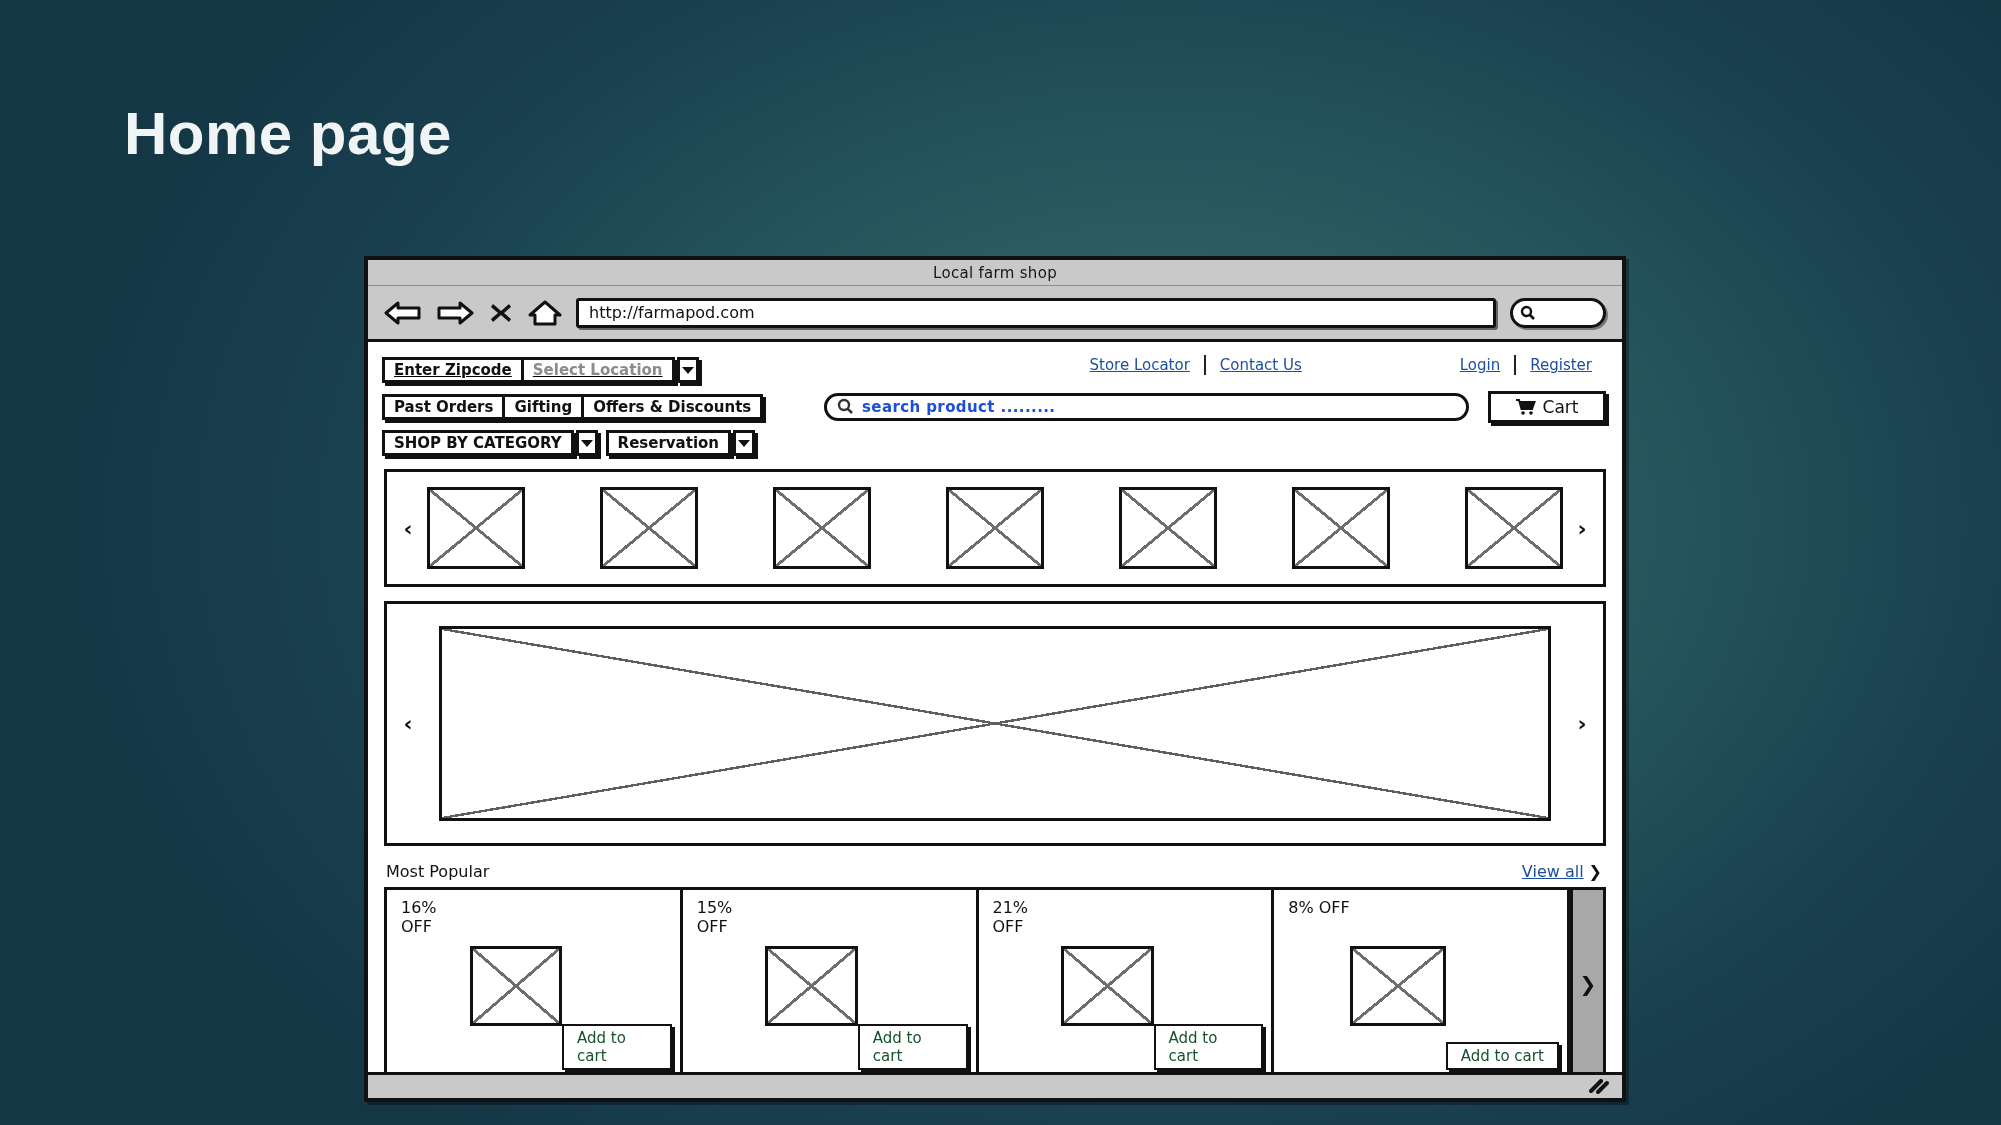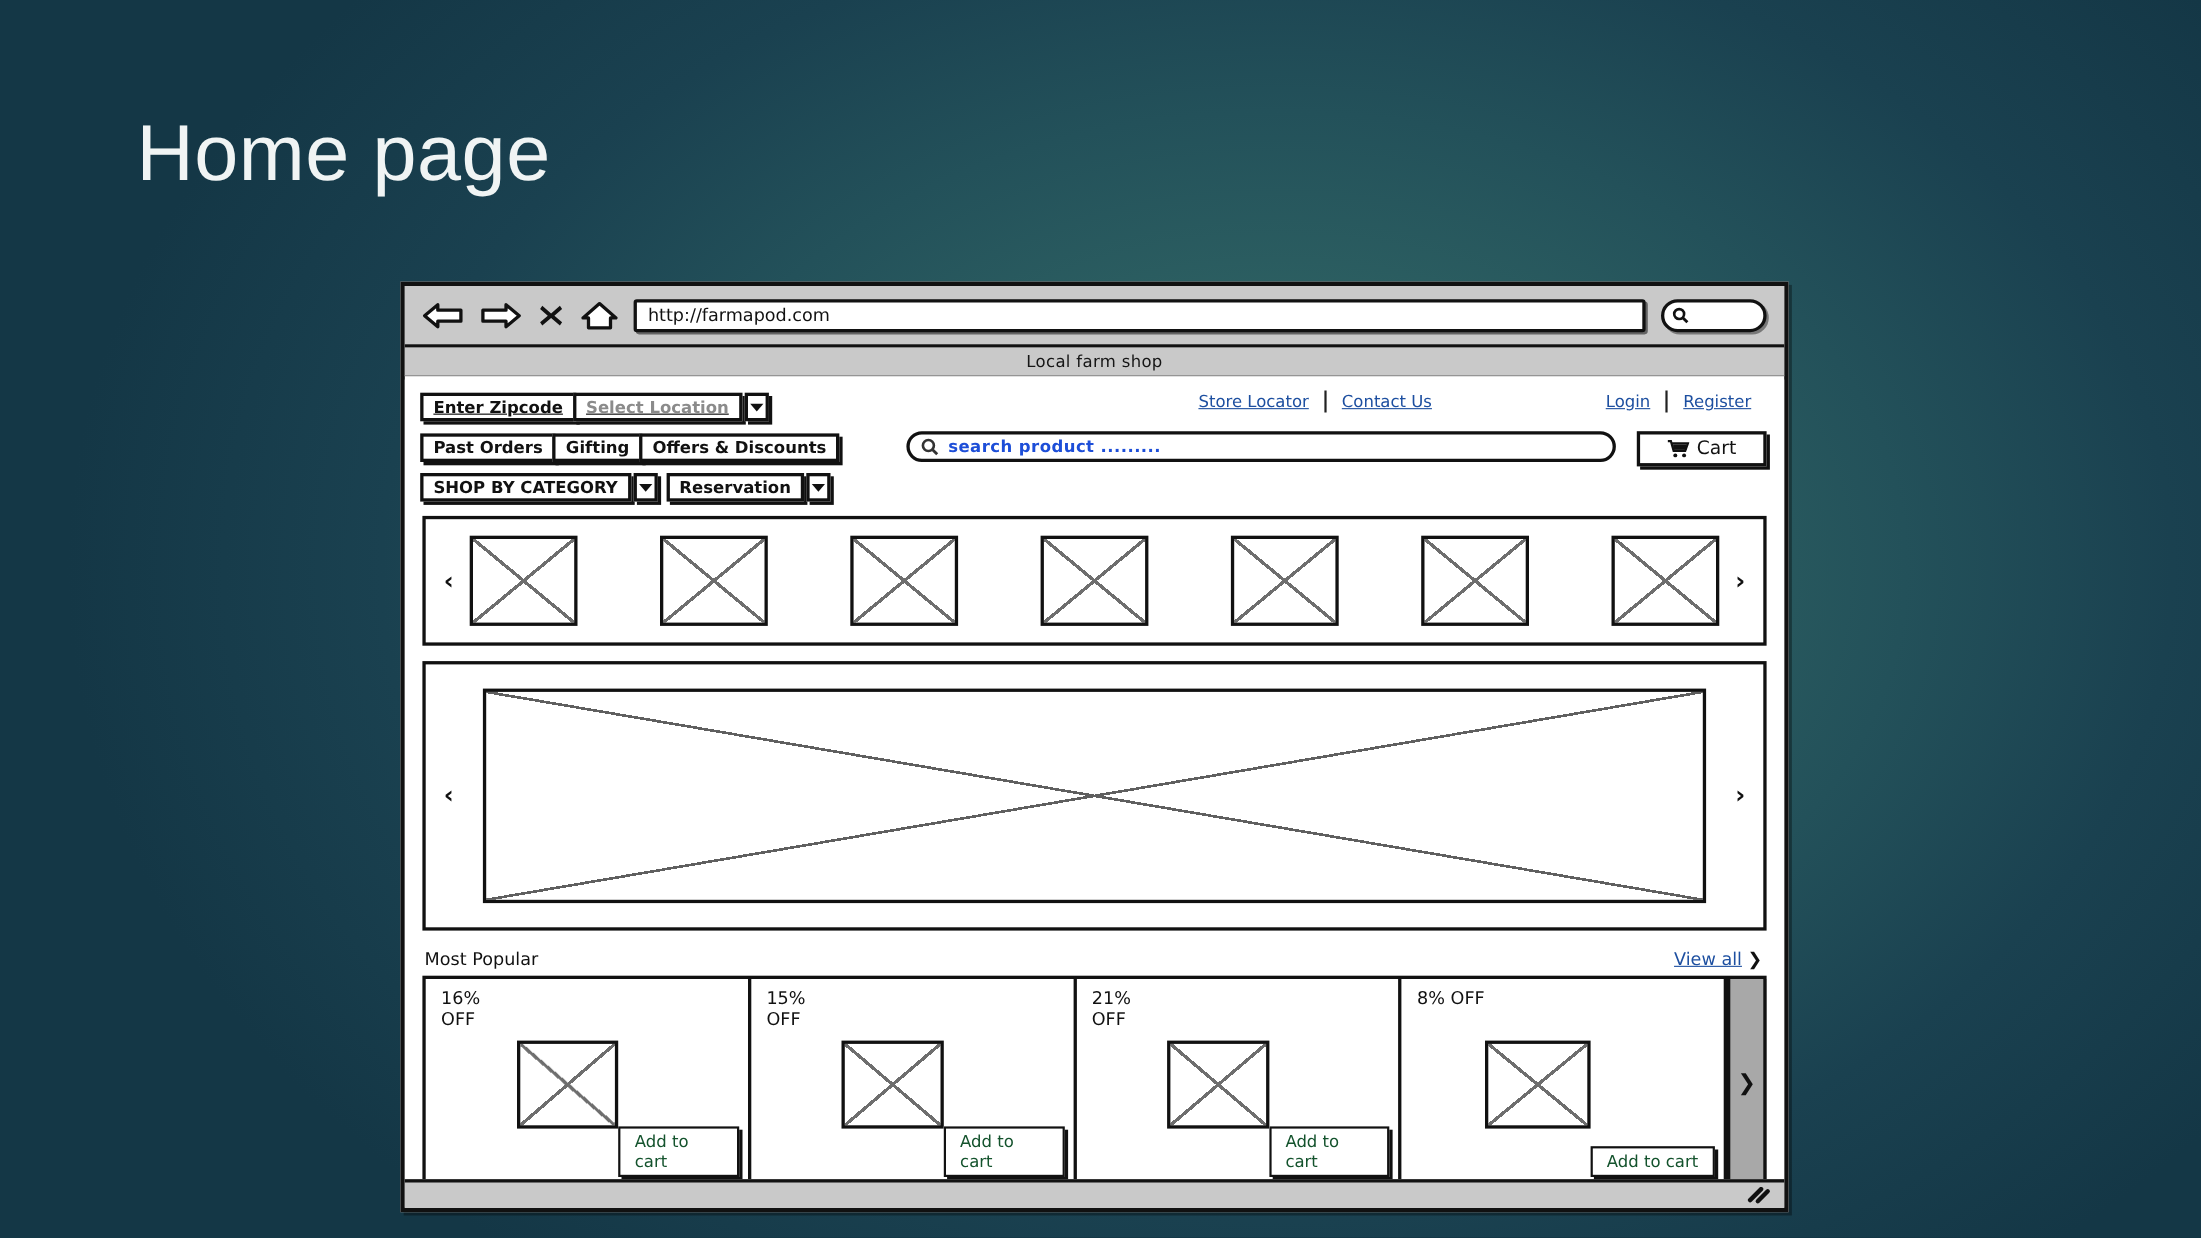--- a/index.html
+++ b/index.html
@@ -12,22 +12,22 @@
   #slide-bg {
     position: absolute; inset: 0;
     background:
       radial-gradient(ellipse 1100px 800px at 58% 46%, #3b7070 0%, #2e6263 26%, #23515a 52%, #1a4150 74%, #143746 100%),
       linear-gradient(135deg, #123645 0%, #17404f 50%, #0f3040 100%);
   }
 
   #slide-title {
     position: absolute;
     left: 124px; top: 104px;
-    font-size: 72px;
-    font-weight: 400;
+    font-size: 60px;
+    font-weight: 700;
     color: #f0f4f4;
     letter-spacing: 0.5px;
     line-height: 1;
     font-family: "Liberation Sans", sans-serif;
     white-space: nowrap;
   }
 
   
   #browser-window {
     position: absolute;
@@ -147,21 +147,21 @@
     color: #1d4fa0;
     text-decoration: underline;
     padding: 0 14px;
     white-space: nowrap;
     cursor: pointer;
     font-family: "DejaVu Sans", sans-serif;
   }
   .vsep { width: 2px; height: 20px; background: #222; }
 
   #second-row {
-    display: flex; 
+    display: flex; align-items: center;
     padding: 7px 6px 0 6px;
     position: relative;
     height: 36px;
   }
   #quick-links { display: flex; align-items: center; gap: 0; }
   #quick-links .wf-btn { margin-right: 0; }
   #quick-links .wf-btn + .wf-btn { margin-left: -3px; }
 
   #site-search {
     position: absolute;
@@ -323,20 +323,24 @@
 </style>
 </head>
 <body>
 
 <div id="slide-bg"></div>
 
 <div id="slide-title">Home page</div>
 
 <div id="browser-window">
 
+  <div class="chrome-bar" id="title-bar">
+    <span>Local farm shop</span>
+  </div>
+
   <div class="chrome-bar" id="nav-bar">
     <span class="nav-icon">
       <svg width="38" height="26" viewBox="0 0 38 26">
           <path d="M14 3 L2 13 L14 23 L14 18 L35 18 L35 8 L14 8 Z" fill="#fff" stroke="#111" stroke-width="3" stroke-linejoin="round"></path>
         </svg>
     </span>
     <span class="nav-icon">
       <svg width="38" height="26" viewBox="0 0 38 26">
           <path d="M24 3 L36 13 L24 23 L24 18 L3 18 L3 8 L24 8 Z" fill="#fff" stroke="#111" stroke-width="3" stroke-linejoin="round"></path>
         </svg>
@@ -353,24 +357,20 @@
     </span>
     <div id="url-field">
       <span>http://farmapod.com</span>
     </div>
     <div id="browser-search">
       <svg width="16" height="16" viewBox="0 0 16 16">
         <circle cx="6.5" cy="6.5" r="4.5" fill="none" stroke="#111" stroke-width="2.4"></circle>
         <line x1="10" y1="10" x2="14" y2="14" stroke="#111" stroke-width="2.6"></line>
       </svg>
     </div>
-  </div>
-
-  <div class="chrome-bar" id="title-bar">
-    <span>Local farm shop</span>
   </div>
 
   <div id="page-body">
 
     <div id="top-row">
       <div id="zip-group">
         <div class="wf-btn">Enter Zipcode</div>
         <div id="zip-select" class="grey-text">Select Location</div>
         <div class="wf-drop-arrow">
           <svg width="14" height="10" viewBox="0 0 14 10">

